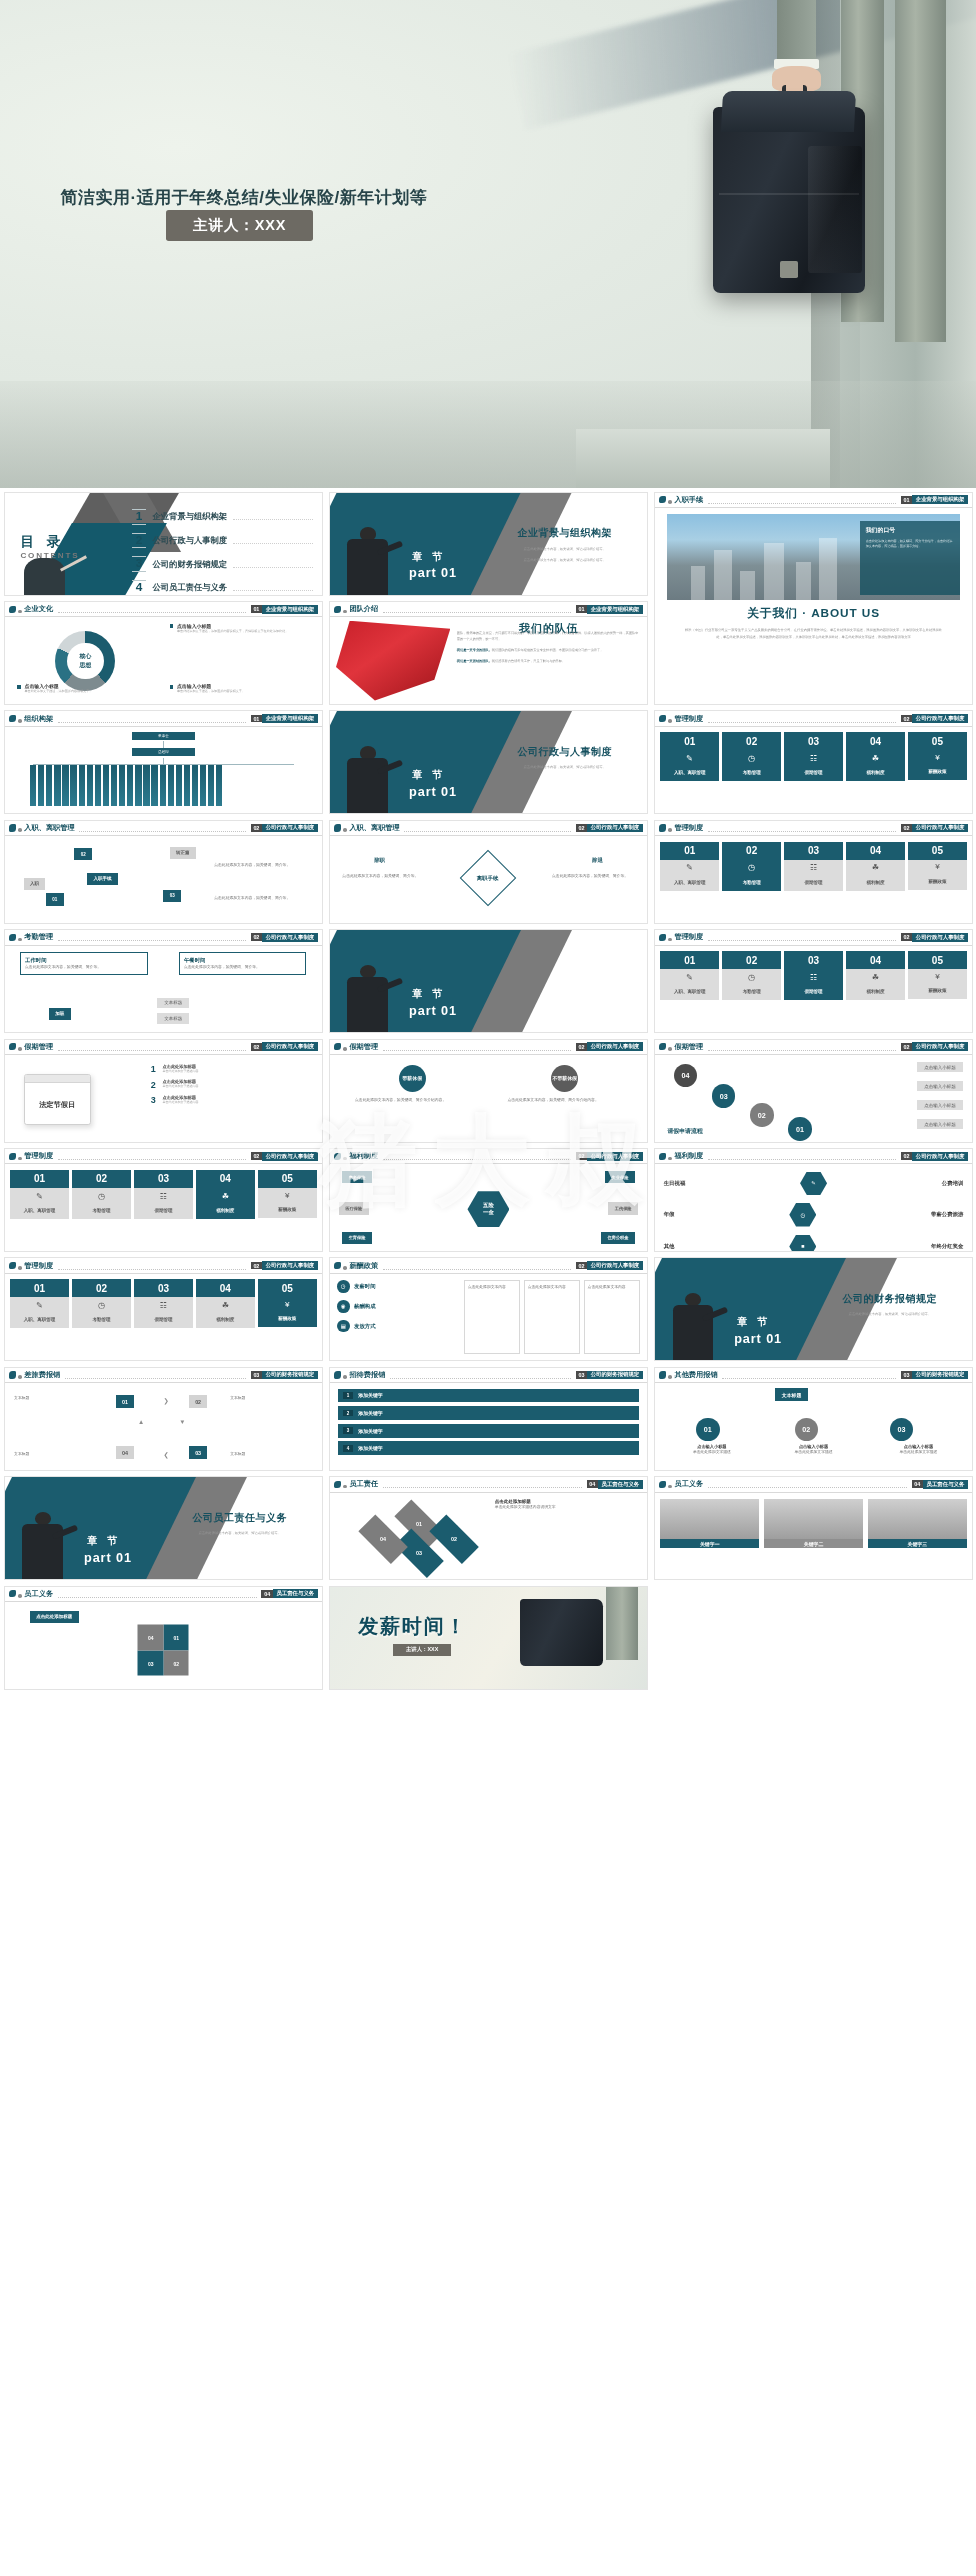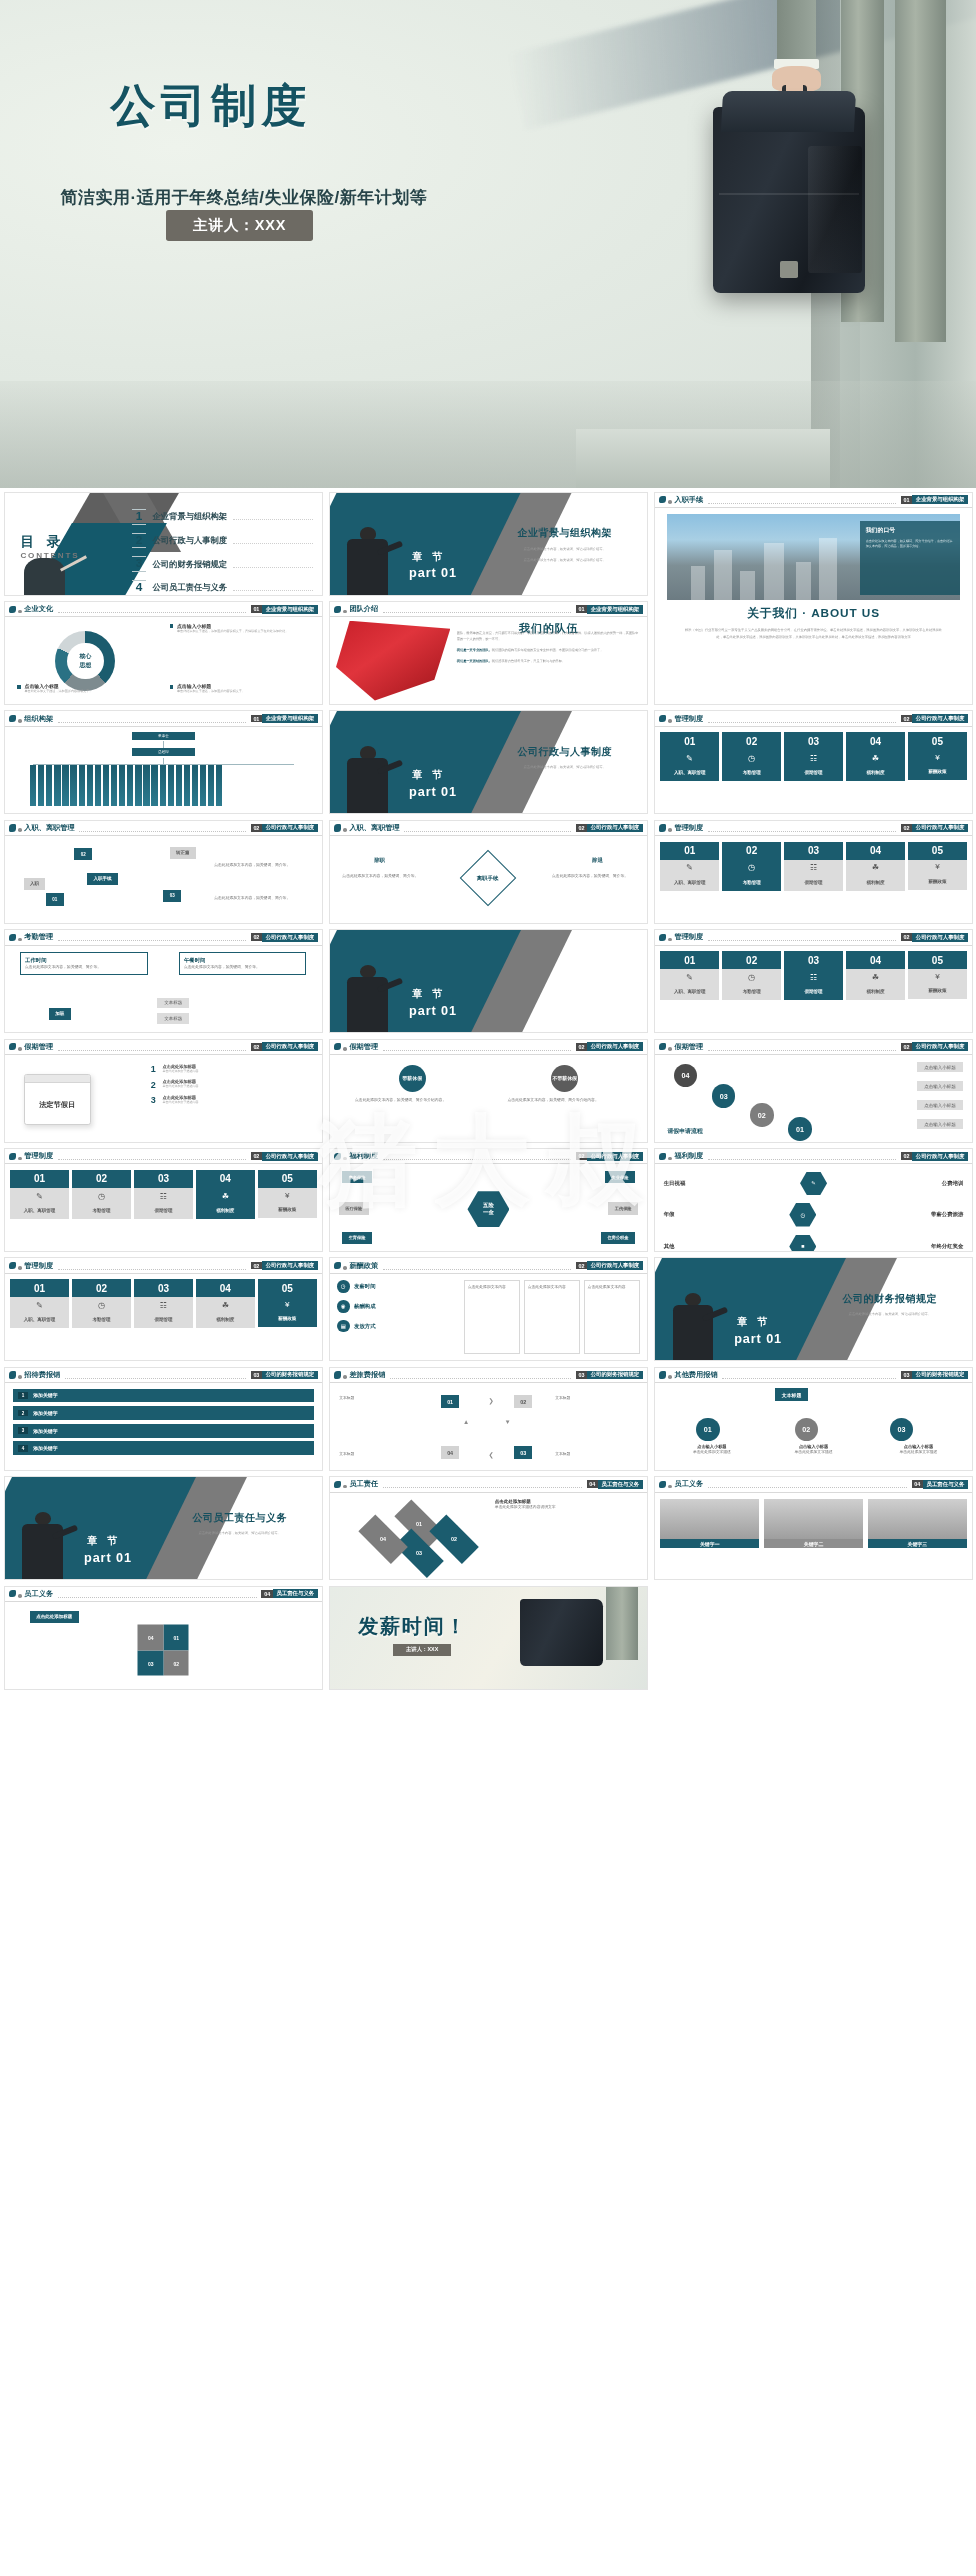--- a/index.html
+++ b/index.html
@@ -217,21 +217,20 @@
   <div class="arm"></div>
   <div class="cuff"></div>
   <div class="hand"></div>
   <div class="handle"></div>
   <div class="case">
     <div class="flapline"></div>
     <div class="lock"></div>
   </div>
   <div class="caseFold"></div>
   <div class="txt">
-    <div class="c-title">公司制度</div>
     <div class="c-sub">简洁实用·适用于年终总结/失业保险/新年计划等</div>
     <div class="c-presenter">主讲人：XXX</div>
   </div>
 </div>
 
 <div class="grid">
 
   <div class="slide">
     <div class="toc">
       <div class="arrowG"></div>
@@ -948,71 +947,71 @@
         <p>点击此处添加文本内容，如关键词、短语或详细介绍等。</p>
       </div>
     </div>
   </div>
 
 
   <div class="slide">
     <div class="sh">
       <span class="dot"></span>
       <span class="dot2"></span>
-      <span class="t">招待费报销</span>
-      <span class="dash"></span>
-      <span class="tagbox">
-        <span class="n">03</span>
-        <span class="l">公司的财务报销规定</span>
-      </span>
-    </div>
-    <div class="body" style="padding:5.4px 8.1px">
-      <div class="pill">
-        <span class="pn">1</span>
-        <span>添加关键字</span>
-      </div>
-      <div class="pill">
-        <span class="pn">2</span>
-        <span>添加关键字</span>
-      </div>
-      <div class="pill">
-        <span class="pn">3</span>
-        <span>添加关键字</span>
-      </div>
-      <div class="pill">
-        <span class="pn">4</span>
-        <span>添加关键字</span>
-      </div>
-    </div>
-  </div>
-
-  <div class="slide">
-    <div class="sh">
-      <span class="dot"></span>
-      <span class="dot2"></span>
       <span class="t">差旅费报销</span>
       <span class="dash"></span>
       <span class="tagbox">
         <span class="n">03</span>
         <span class="l">公司的财务报销规定</span>
       </span>
     </div>
     <div class="body">
       <div class="ltext" style="position:absolute;left:3%;top:14%;width:28%">文本标题</div>
       <div class="nodeT" style="position:absolute;left:35%;top:14%;font-size:5.4px">01</div>
       <div style="position:absolute;left:50%;top:16%;font-size:6.3px;color:#8d8d8d">❯</div>
       <div class="nodeG" style="position:absolute;left:58%;top:14%;font-size:5.4px">02</div>
       <div class="ltext" style="position:absolute;right:3%;top:14%;width:26%">文本标题</div>
       <div style="position:absolute;left:42%;top:40%;font-size:6.3px;color:#8d8d8d">▲</div>
       <div style="position:absolute;left:55%;top:40%;font-size:6.3px;color:#8d8d8d">▼</div>
       <div class="ltext" style="position:absolute;left:3%;bottom:14%;width:28%">文本标题</div>
       <div class="nodeG" style="position:absolute;left:35%;bottom:12%;font-size:5.4px">04</div>
       <div style="position:absolute;left:50%;bottom:14%;font-size:6.3px;color:#8d8d8d">❮</div>
       <div class="nodeT" style="position:absolute;left:58%;bottom:12%;font-size:5.4px">03</div>
       <div class="ltext" style="position:absolute;right:3%;bottom:14%;width:26%">文本标题</div>
+    </div>
+  </div>
+
+  <div class="slide">
+    <div class="sh">
+      <span class="dot"></span>
+      <span class="dot2"></span>
+      <span class="t">招待费报销</span>
+      <span class="dash"></span>
+      <span class="tagbox">
+        <span class="n">03</span>
+        <span class="l">公司的财务报销规定</span>
+      </span>
+    </div>
+    <div class="body" style="padding:5.4px 8.1px">
+      <div class="pill">
+        <span class="pn">1</span>
+        <span>添加关键字</span>
+      </div>
+      <div class="pill">
+        <span class="pn">2</span>
+        <span>添加关键字</span>
+      </div>
+      <div class="pill">
+        <span class="pn">3</span>
+        <span>添加关键字</span>
+      </div>
+      <div class="pill">
+        <span class="pn">4</span>
+        <span>添加关键字</span>
+      </div>
     </div>
   </div>
 
   <div class="slide">
     <div class="sh">
       <span class="dot"></span>
       <span class="dot2"></span>
       <span class="t">其他费用报销</span>
       <span class="dash"></span>
       <span class="tagbox">

